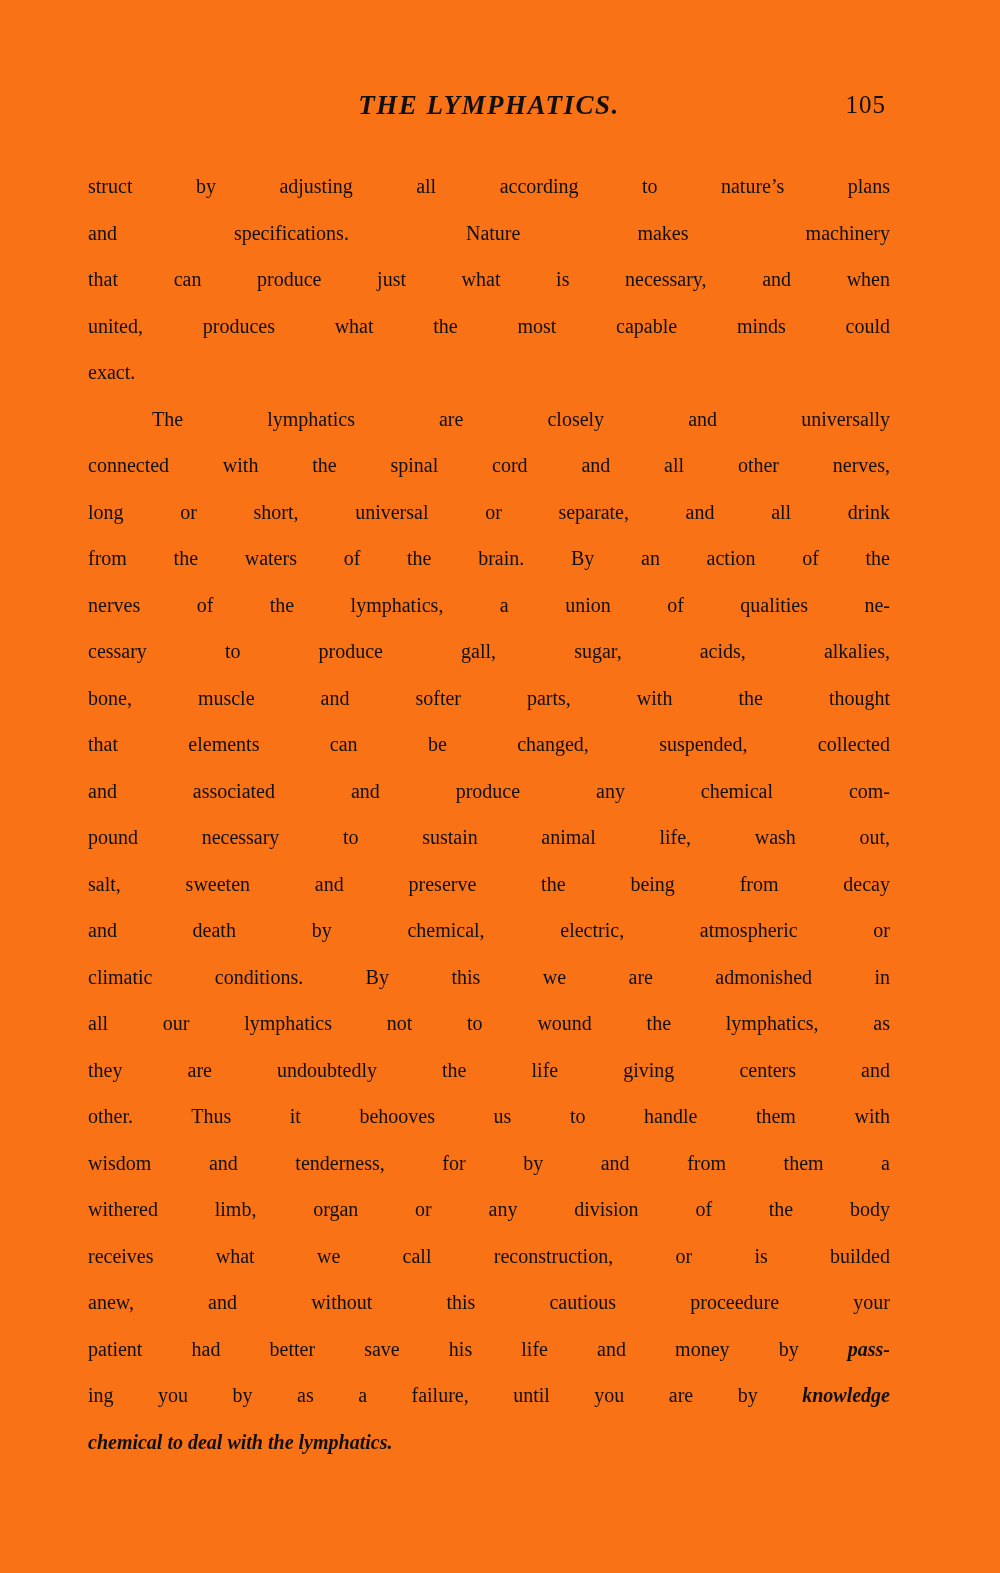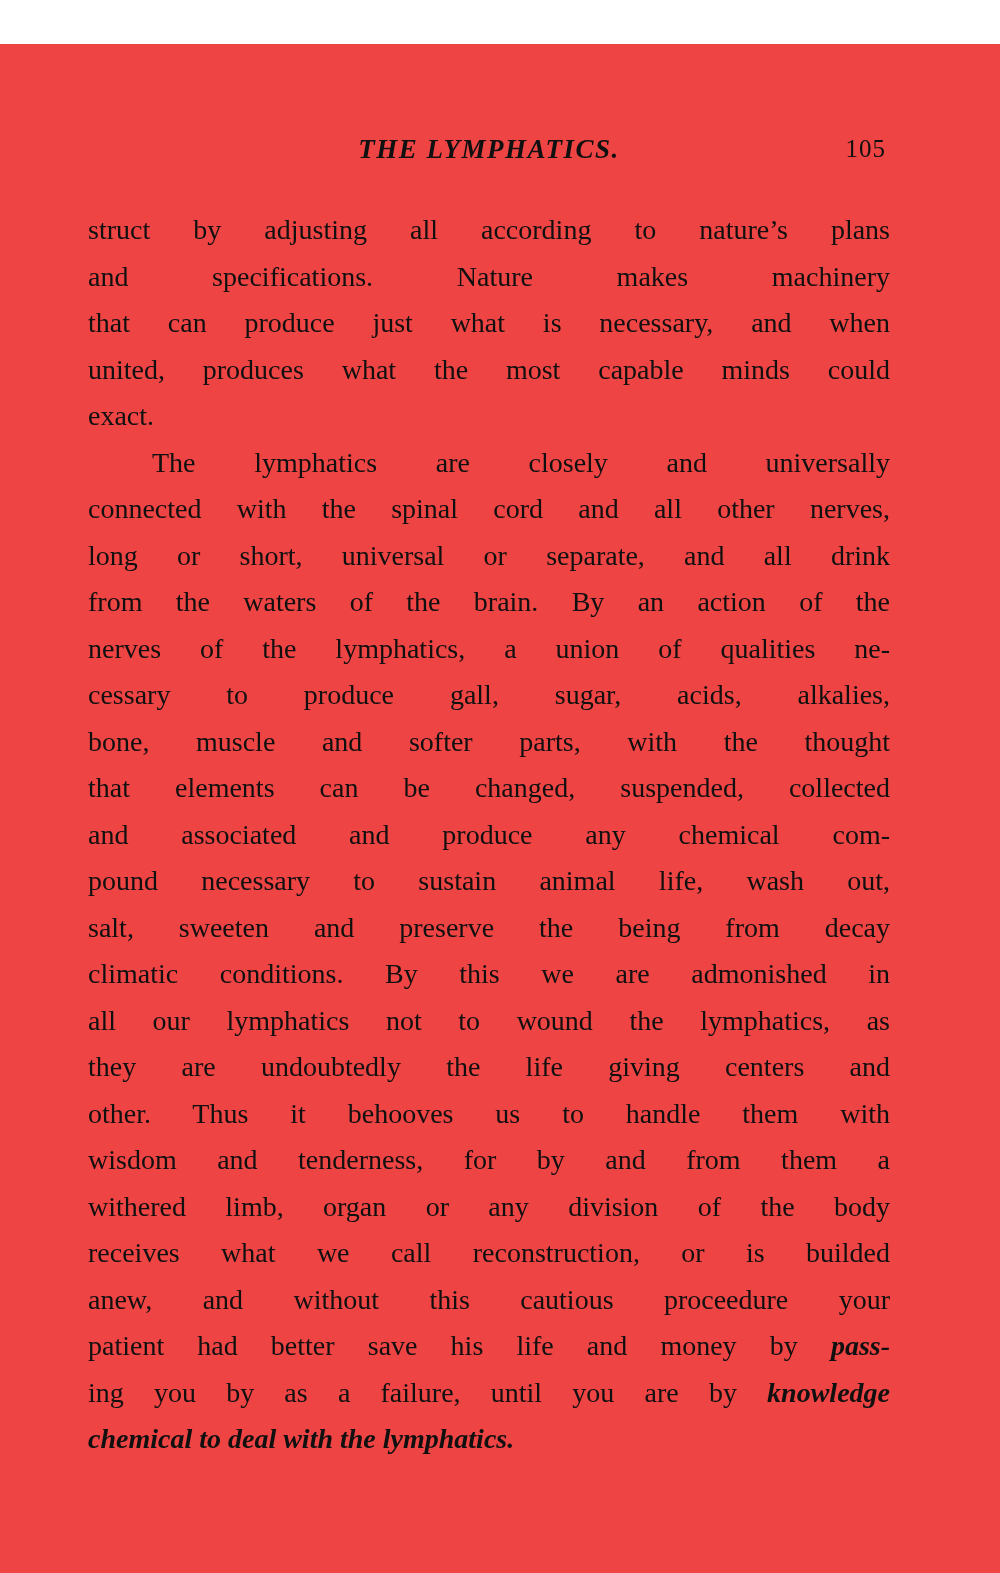--- a/index.html
+++ b/index.html
@@ -11,22 +11,21 @@
     height: 1573px;
     background: #ffffff;
     position: relative;
     font-family: "Liberation Serif", "DejaVu Serif", serif;
     color: #101010;
     overflow: hidden;
   }
   .page {
     position: absolute;
     inset: 0;
-    background: #ef4444;
-    margin-top: 44px;
+    background: #f97316;
   }
   .page-header {
     position: absolute;
     top: 90px;
     left: 88px;
     width: 802px;
     height: 42px;
   }
   .running-title {
     position: absolute;
@@ -46,21 +45,21 @@
     top: 1px;
     font-size: 25px;
     font-weight: normal;
     letter-spacing: 1px;
   }
   .page-body {
     position: absolute;
     left: 88px;
     top: 163px;
     width: 802px;
-    font-size: 28px;
+    font-size: 20px;
     line-height: 46.5px;
   }
   .line {
     height: 46.5px;
     text-align: justify;
     text-align-last: justify;
   }
   .line.no-just {
     text-align-last: left;
   }
@@ -90,20 +89,21 @@
       <div class="line"><span>connected with the spinal cord and all other nerves,</span></div>
       <div class="line"><span>long or short, universal or separate, and all drink</span></div>
       <div class="line"><span>from the waters of the brain.  By an action of the</span></div>
       <div class="line"><span>nerves of the lymphatics, a union of qualities ne-</span></div>
       <div class="line"><span>cessary to produce gall, sugar, acids, alkalies,</span></div>
       <div class="line"><span>bone, muscle and softer parts, with the thought</span></div>
       <div class="line"><span>that elements can be changed, suspended, collected</span></div>
       <div class="line"><span>and associated and produce any chemical com-</span></div>
       <div class="line"><span>pound necessary to sustain animal life, wash out,</span></div>
       <div class="line"><span>salt, sweeten and preserve the being from decay</span></div>
+      <div class="line"><span>and death by chemical, electric, atmospheric or</span></div>
       <div class="line"><span>climatic conditions.  By this we are admonished in</span></div>
       <div class="line"><span>all our lymphatics not to wound the lymphatics, as</span></div>
       <div class="line"><span>they are undoubtedly the life giving centers and</span></div>
       <div class="line"><span>other.  Thus it behooves us to handle them with</span></div>
       <div class="line"><span>wisdom and tenderness, for by and from them a</span></div>
       <div class="line"><span>withered limb, organ or any division of the body</span></div>
       <div class="line"><span>receives what we call reconstruction, or is builded</span></div>
       <div class="line"><span>anew, and without this cautious proceedure your</span></div>
       <div class="line"><span>patient had better save his life and money by </span><span class="bold">pass-</span></div>
       <div class="line"><span>ing you by as a failure, until you are by </span><span class="bold">knowledge</span></div>

